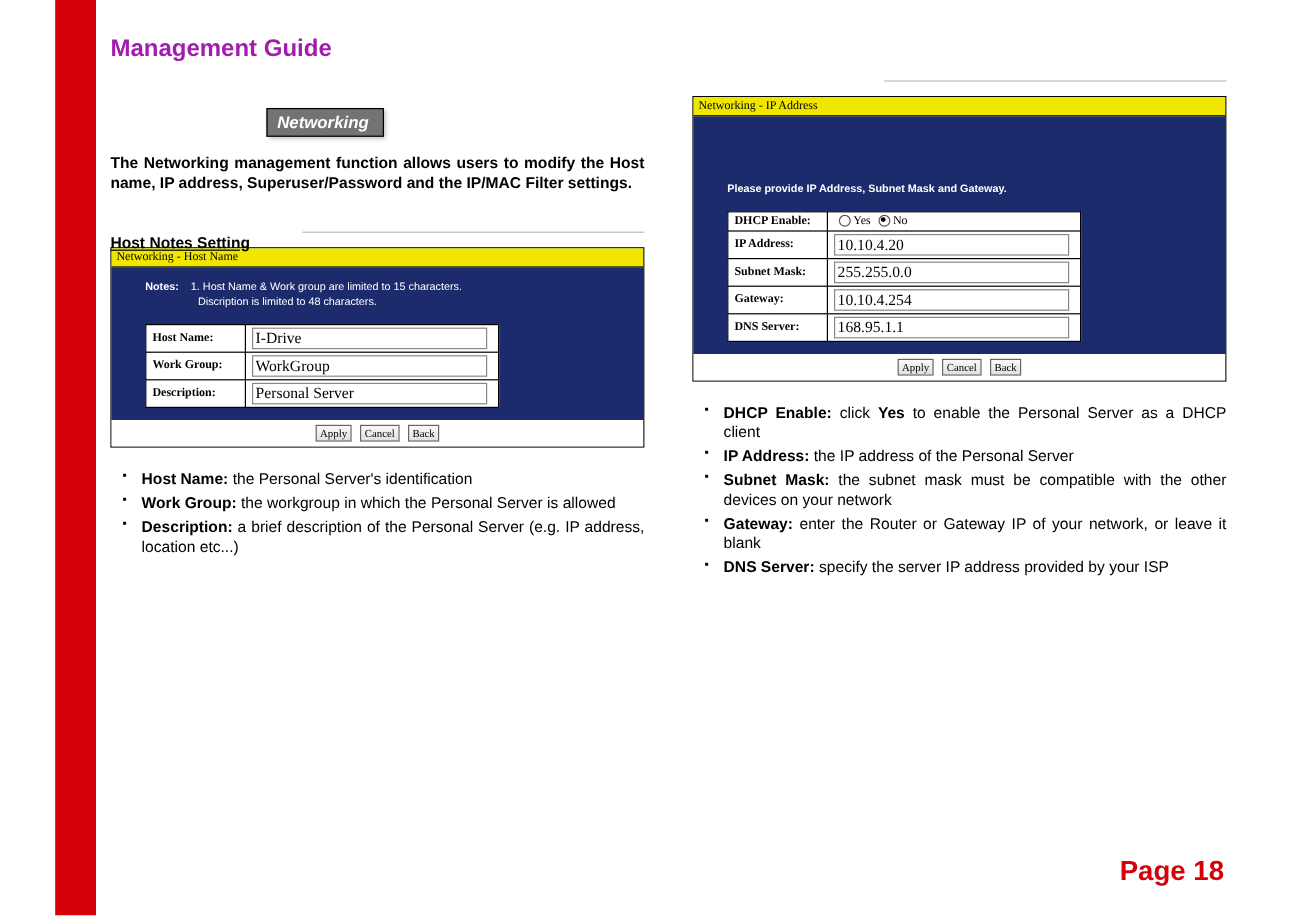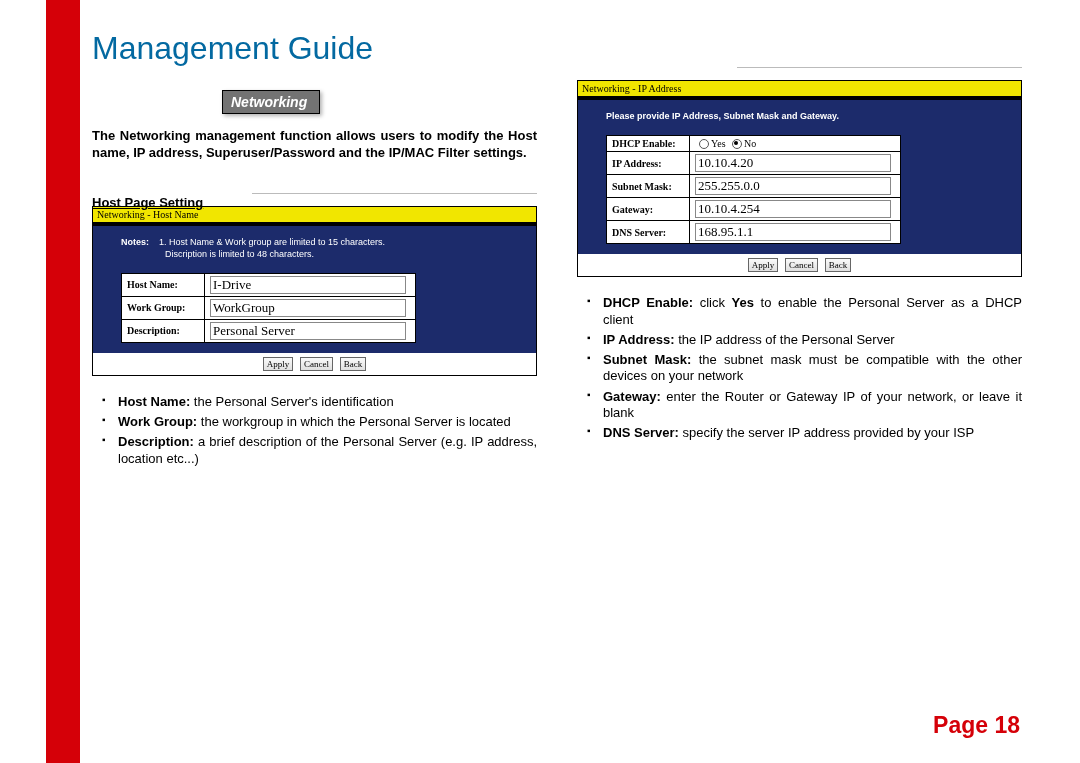--- a/index.html
+++ b/index.html
@@ -18,23 +18,23 @@
     left: 46px;
     top: 0;
     width: 34px;
     height: 763px;
     background: #d50008;
   }
   .page-title {
     position: absolute;
     left: 92px;
     top: 30px;
-    font-size: 32px;
-    font-weight: normal;
-    color: #0369a1;
+    font-size: 20px;
+    font-weight: bold;
+    color: #a21caf;
   }
   .content {
     position: absolute;
     left: 92px;
     top: 90px;
     width: 930px;
     display: flex;
     gap: 40px;
   }
   .col {
@@ -74,21 +74,21 @@
   }
   .screenshot-box {
     border: 1px solid #000;
     font-size: 10px;
     margin-bottom: 18px;
   }
   .sb-title {
     background: #f1e600;
     padding: 2px 4px;
     font-family: "Times New Roman", serif;
-    border-bottom: 4px solid #000000;
+    border-bottom: 1px solid #000000;
   }
   .sb-body {
     background: #1c2b6b;
     padding: 10px 16px 10px 28px;
     color: #fff;
   }
   .sb-notes {
     font-size: 9px;
     line-height: 1.4;
     margin-bottom: 12px;
@@ -173,21 +173,21 @@
 
 <div class="red-bar"></div>
 <div class="page-title">Management Guide</div>
 
 <div class="content">
 
   <div class="col">
     <div class="networking-label">Networking</div>
     <div class="intro-text">The Networking management function allows users to modify the Host name, IP address, Superuser/Password and the IP/MAC Filter settings.</div>
 
-    <div class="section-heading">Host Page Setting</div>
+    <div class="section-heading">Host Notes Setting</div>
     <div class="gray-line"></div>
 
     <div class="screenshot-box">
       <div class="sb-title">Networking - Host Name</div>
       <div class="sb-body">
         <div class="sb-notes">
           <b>Notes:</b>
           &nbsp;&nbsp;
           <span>1. Host Name &amp; Work group are limited to 15 characters.</span>
           <span class="indent2">Discription is limited to 48 characters.</span>
@@ -217,32 +217,32 @@
       </div>
       <div class="sb-footer">
         <span class="sb-btn">Apply</span>
         <span class="sb-btn">Cancel</span>
         <span class="sb-btn">Back</span>
       </div>
     </div>
 
     <ul class="bullets">
       <li><b>Host Name:</b><span> the Personal Server's identification</span></li>
-      <li><b>Work Group:</b><span> the workgroup in which the Personal Server is located</span></li>
+      <li><b>Work Group:</b><span> the workgroup in which the Personal Server is allowed</span></li>
       <li><b>Description:</b><span> a brief description of the Personal Server (e.g. IP address, location etc...)</span></li>
     </ul>
   </div>
 
   <div class="col">
     <div class="gray-line2"></div>
 
     <div class="screenshot-box">
       <div class="sb-title">Networking - IP Address</div>
       <div class="sb-body">
-        <div class="sb-notes" style="font-weight:bold;">Please provide IP Address, Subnet Mask and Gateway.</div>
+        <div class="sb-notes" style="font-weight:bold;margin-top:44px;">Please provide IP Address, Subnet Mask and Gateway.</div>
         <table class="sb-table">
           <tbody>
               <tr>
             <td>DHCP Enable:</td>
             <td class="input-cell radio-cell">
               <span class="r"></span><span>Yes</span>
               <span class="r filled"></span><span>No</span>
             </td>
           </tr>
           <tr>

